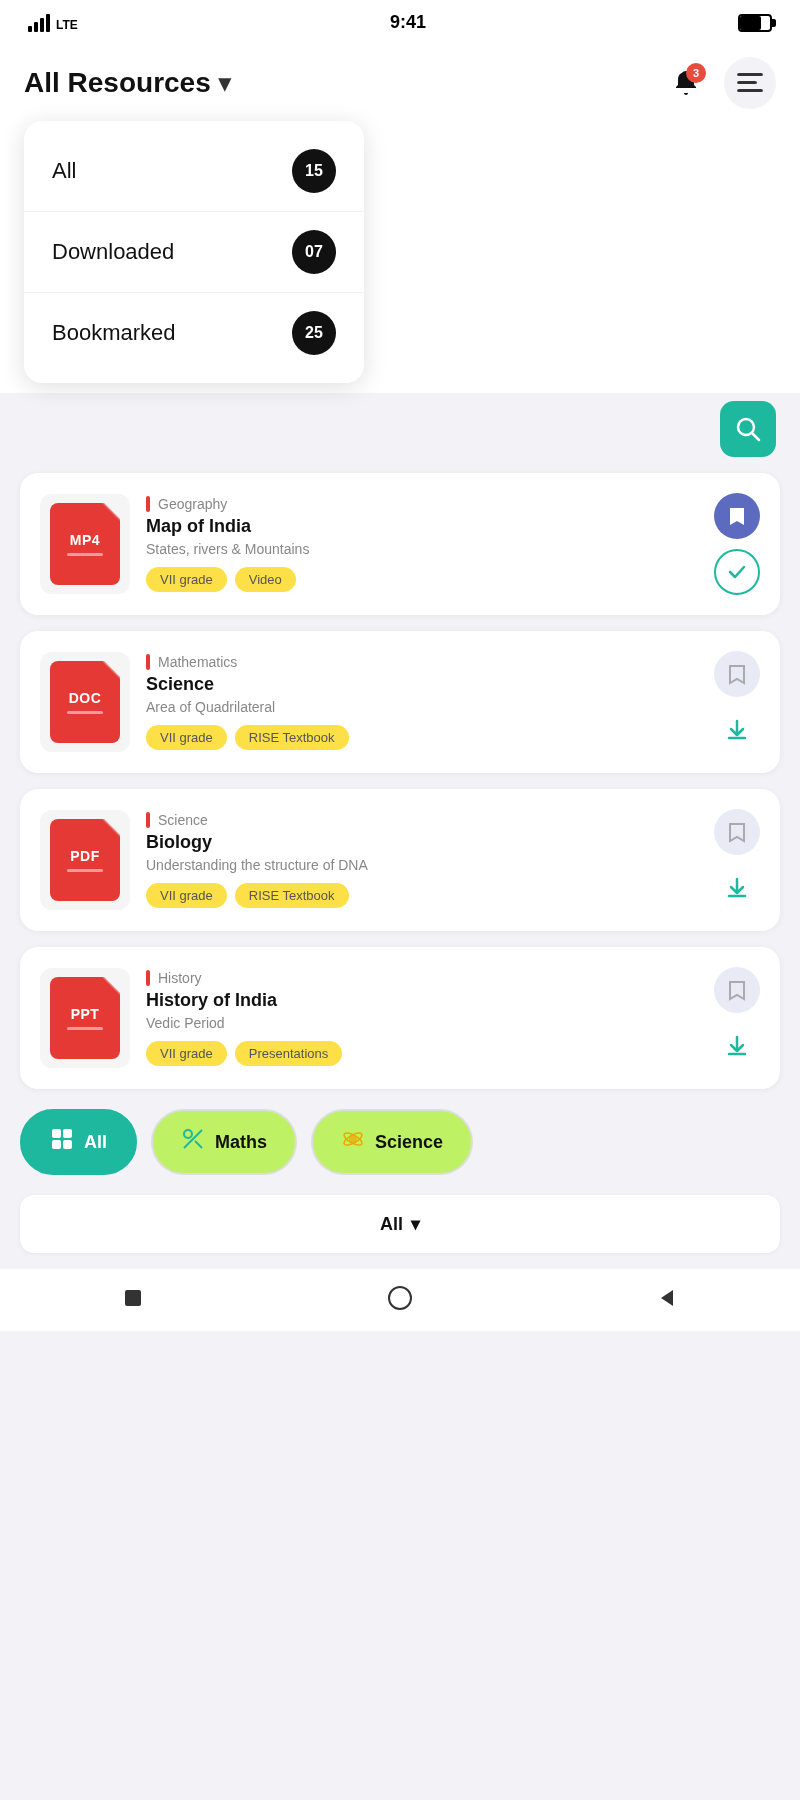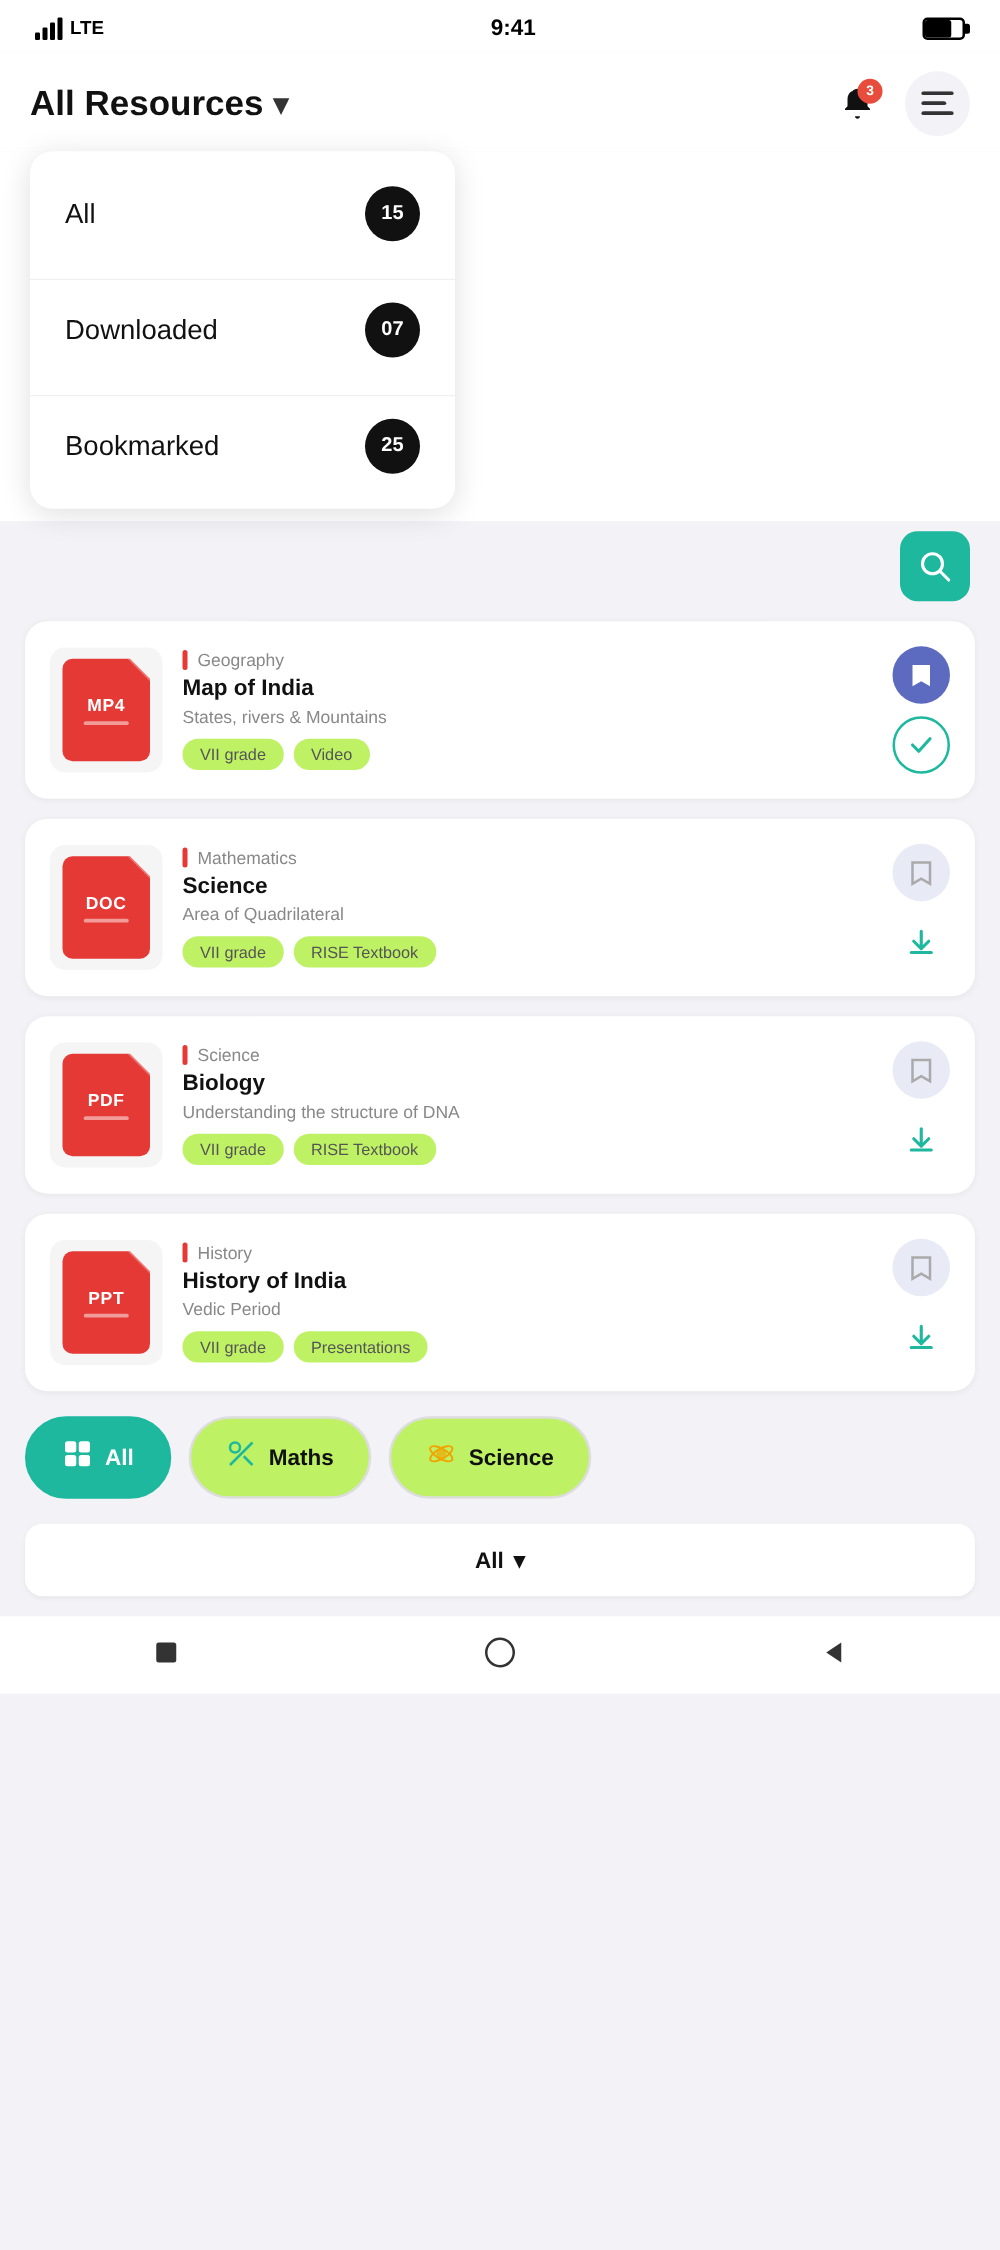--- a/index.html
+++ b/index.html
@@ -13,21 +13,21 @@
     }
 
     
     .status-bar {
       display: flex;
       justify-content: space-between;
       align-items: center;
       padding: 12px 28px 8px;
       background: #fff;
     }
-    .status-left { display: flex; align-items: center; gap: 6px; font-size: 15px; font-weight: 600; }
+    .status-left { display: flex; align-items: flex-end; gap: 6px; font-size: 12px; font-weight: 600; }
     .status-center { font-size: 18px; font-weight: 600; }
     .status-right { display: flex; align-items: center; }
     .battery-icon { width: 34px; height: 18px; border: 2px solid #000; border-radius: 4px; position: relative; }
     .battery-icon::after { content:''; position: absolute; right: -6px; top: 50%; transform: translateY(-50%); width: 4px; height: 8px; background: #000; border-radius: 0 2px 2px 0; }
     .battery-fill { width: 70%; height: 100%; background: #000; border-radius: 2px; }
 
     
     .header {
       display: flex;
       justify-content: space-between;
@@ -85,21 +85,20 @@
       display: flex;
       align-items: center;
       justify-content: space-between;
       padding: 18px 28px;
       font-size: 22px;
       color: #111;
       cursor: pointer;
     }
     .dropdown-item + .dropdown-item {
       border-top: 1px solid #f0f0f0;
-      margin-top: 12px;
     }
     .badge-circle {
       width: 44px; height: 44px;
       background: #111;
       border-radius: 50%;
       color: #fff;
       font-size: 16px;
       font-weight: 700;
       display: flex; align-items: center; justify-content: center;
     }
@@ -192,21 +191,21 @@
       width: 4px; height: 16px;
       background: #e53935;
       border-radius: 2px;
     }
     .card-title {
       font-size: 18px; font-weight: 800; color: #111; margin-bottom: 4px;
     }
     .card-desc { font-size: 14px; color: #888; margin-bottom: 10px; }
     .card-tags { display: flex; gap: 8px; flex-wrap: wrap; }
     .tag {
-      background: #bef264;
+      background: #fde047;
       color: #555;
       font-size: 13px;
       padding: 5px 14px;
       border-radius: 20px;
     }
     .card-actions {
       display: flex; flex-direction: column; gap: 10px; align-items: center;
       margin-left: 8px;
     }
     .action-btn {

